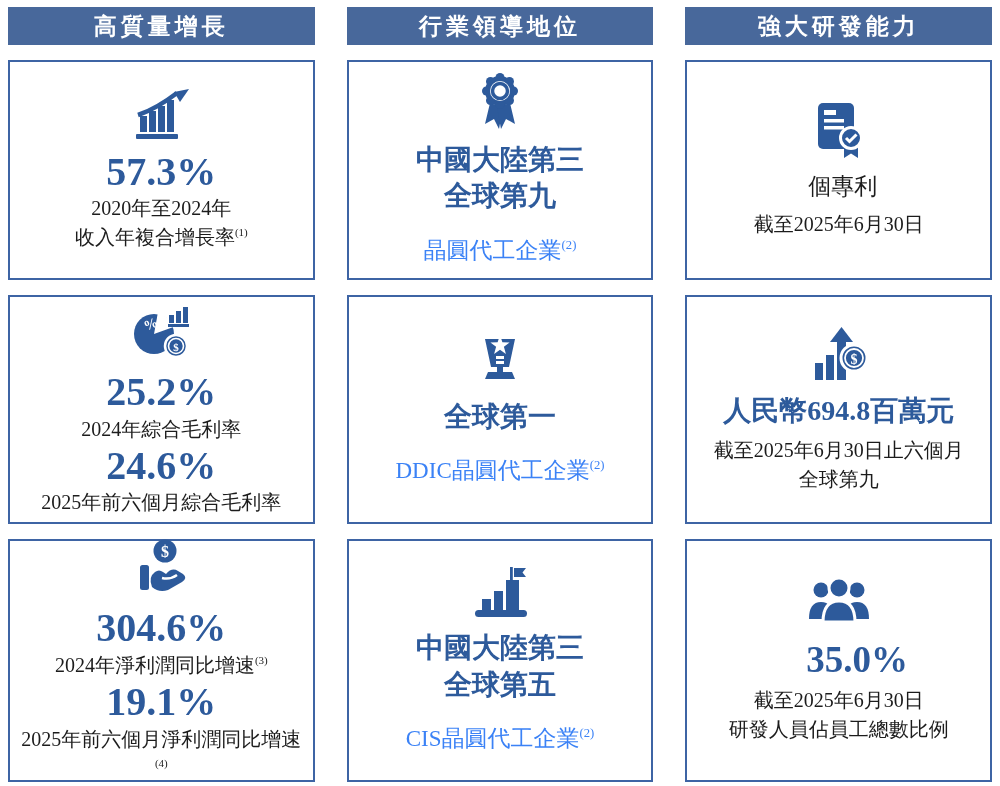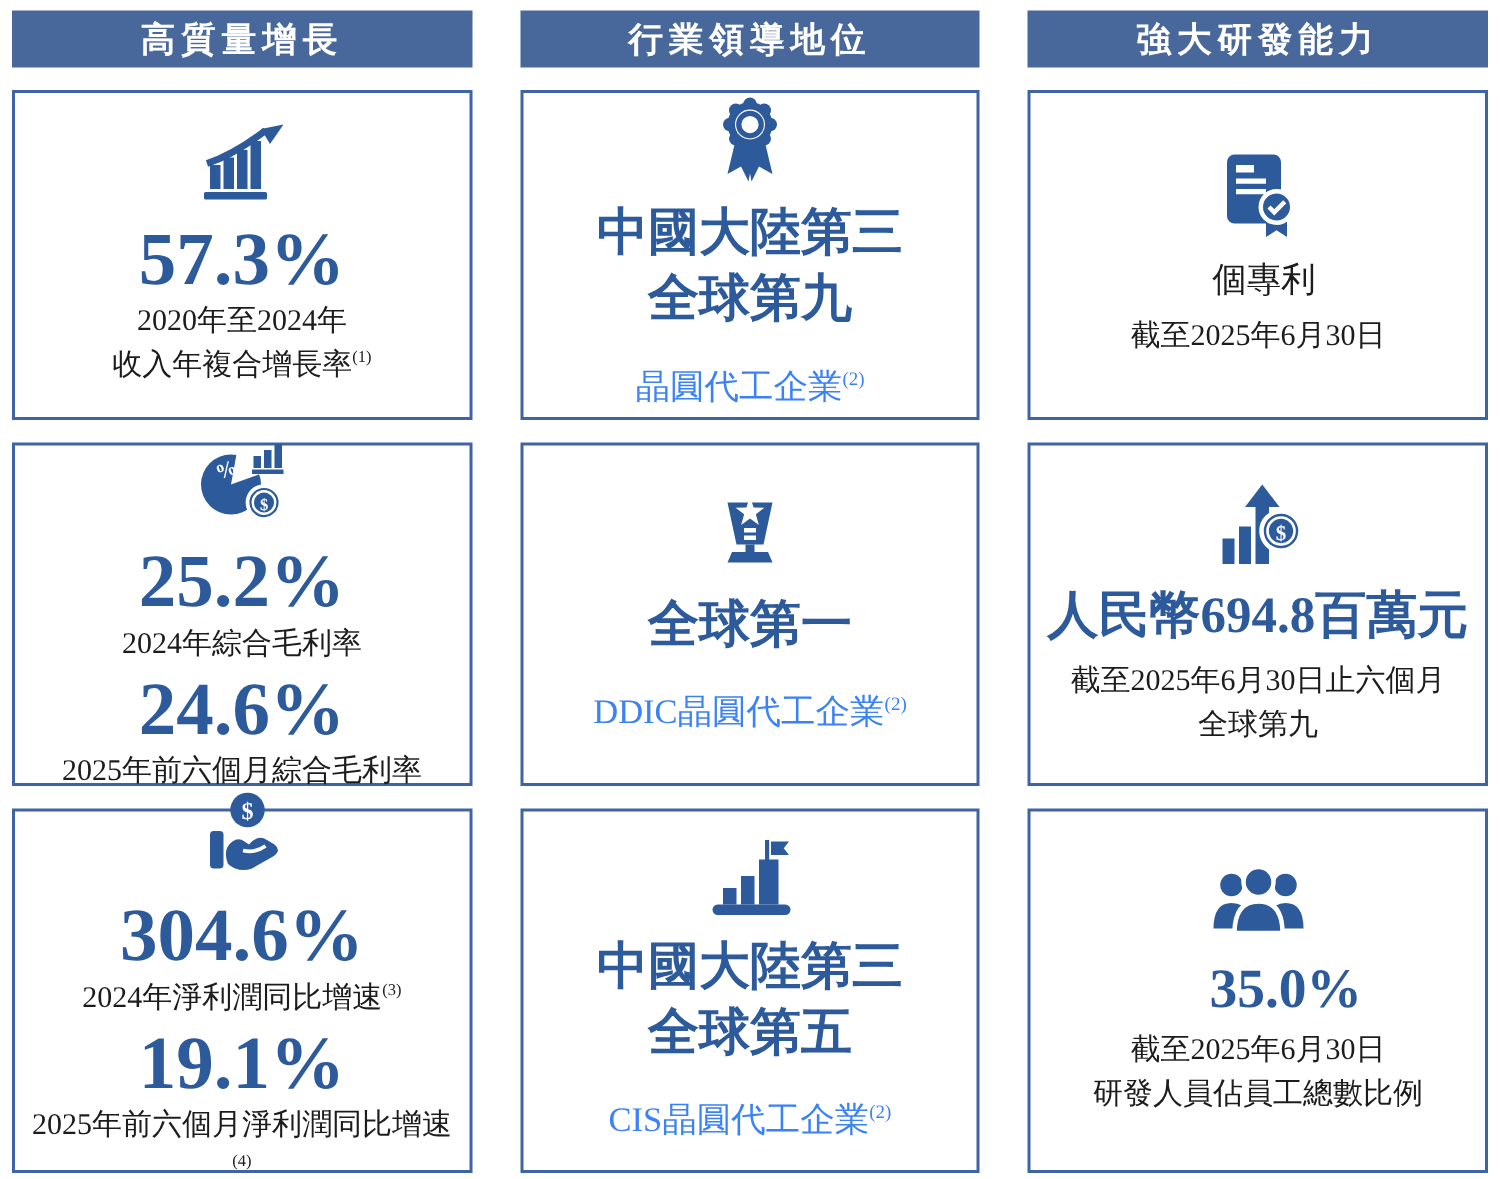--- a/index.html
+++ b/index.html
@@ -29,24 +29,24 @@
     box-sizing:border-box;
     display:flex;flex-direction:column;
     align-items:center;justify-content:center;
     text-align:center;
     padding:6px 10px;
     background:#ffffff;
   }
   .icon{line-height:0;margin-bottom:10px;}
   .icon svg{display:block;fill:#2D5A9B;}
   .big{
-    color:#2D5A9B;font-size:50px;font-weight:bold;line-height:1.12;
+    color:#2D5A9B;font-size:40px;font-weight:bold;line-height:1.12;
   }
   .title{
-    color:#2D5A9B;font-size:34px;font-weight:bold;line-height:1.3;
+    color:#2D5A9B;font-size:28px;font-weight:bold;line-height:1.3;
   }
   .body{font-size:20px;line-height:1.45;color:#1c1c1c;}
   .body-lg{font-size:23px;line-height:1.5;color:#3b82f6;margin-top:19px;}
   .mixed{
     display:flex;align-items:baseline;justify-content:center;
     font-size:23px;color:#1c1c1c;line-height:1.3;margin:3px 0;
     gap:8px;
   }
   .mixed .num{color:#2D5A9B;font-size:38px;font-weight:bold;}
   sup{font-size:0.55em;line-height:0;}

